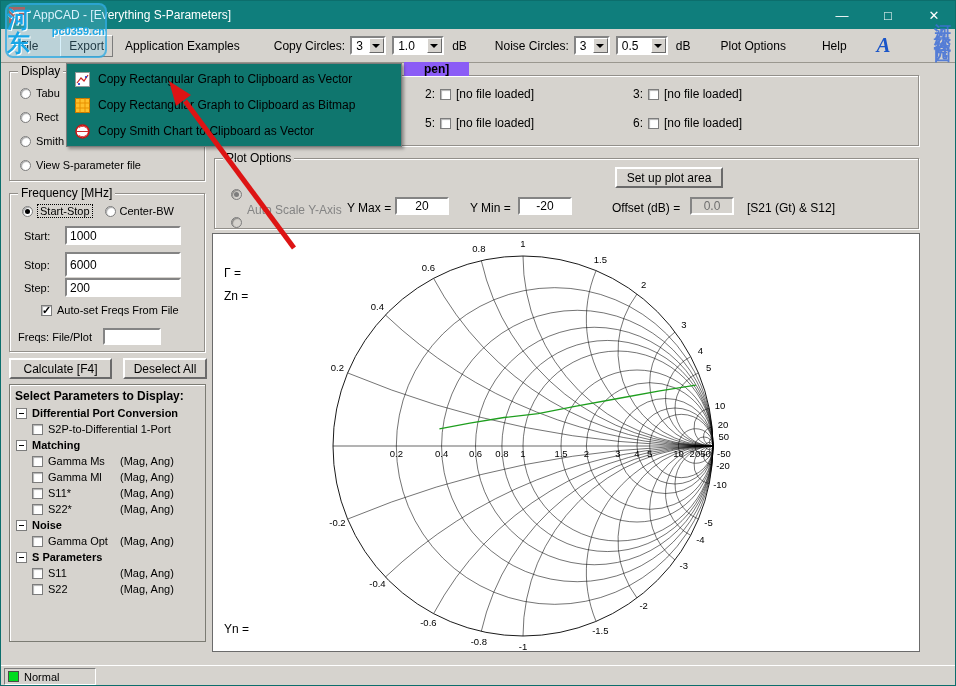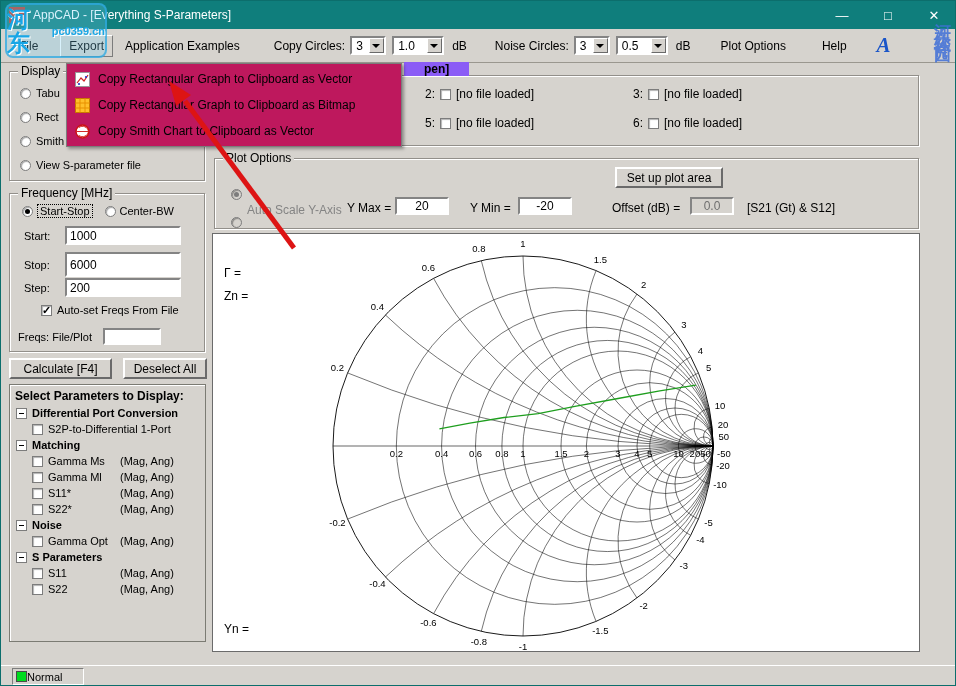--- a/index.html
+++ b/index.html
@@ -25,21 +25,21 @@
   .menubar{position:absolute;left:0;top:28px;width:956px;height:34px;background:#d6d3ce;border-bottom:1px solid #9a978f;display:flex;align-items:center;font-size:12px;}
   .menu-item{padding:3px 8px;}
   .menu-item.active{border:1px solid;border-color:#fff #7c7c7c #7c7c7c #fff;}
   .combo{display:inline-flex;align-items:center;height:19px;background:#fff;border:2px solid;border-color:#848484 #fff #fff #848484;}
   .combo-val{flex:1;padding-left:4px;font-size:12px;}
   .combo-arrow{width:15px;align-self:stretch;background:#d6d3ce;border:1px solid;border-color:#fff #6a6a6a #6a6a6a #fff;position:relative;flex:none;}
   .combo-arrow::after{content:"";position:absolute;left:2px;top:5px;border:4px solid transparent;border-top-color:#000;}
   .brand{font-size:21px;font-weight:bold;font-style:italic;color:#1a55c8;font-family:"Liberation Serif",serif;}
 
   
-  .dropdown{position:absolute;left:65px;top:62px;width:336px;background:#be185d;border:1px solid #7c7c7c;box-shadow:2px 2px 3px rgba(0,0,0,.35);padding:2px;z-index:50;}
+  .dropdown{position:absolute;left:65px;top:62px;width:336px;background:#0f766e;border:1px solid #7c7c7c;box-shadow:2px 2px 3px rgba(0,0,0,.35);padding:2px;z-index:50;}
   .dd-item{display:flex;align-items:center;gap:8px;height:26px;padding:0 6px;font-size:12px;white-space:nowrap;}
   .dd-icon{width:15px;height:15px;flex:none;}
 
   
   .groupbox{position:absolute;border:1px solid #928f8a;box-shadow:1px 1px 0 #ffffff, inset 1px 1px 0 #ffffff;}
   .legend{position:absolute;top:-7px;left:8px;background:#d6d3ce;padding:0 3px;font-size:12px;line-height:13px;white-space:nowrap;}
 
   
   .radio{width:11px;height:11px;border-radius:50%;background:#fff;border:1px solid #7c7c7c;box-shadow:inset 1px 1px 1px rgba(0,0,0,.35);position:relative;flex:none;}
   .radio.checked::after{content:"";position:absolute;left:2px;top:2px;width:5px;height:5px;border-radius:50%;background:#000;}
@@ -55,21 +55,21 @@
   .focus-dotted{border:1px dotted #000;padding:0 2px;}
   .suffix{position:absolute;left:88px;}
 
   
   .chart-panel{position:absolute;left:211px;top:232px;width:708px;height:419px;background:#fff;border:1px solid #6b6b6b;}
   .chart-label{position:absolute;font-size:12px;color:#000;}
   svg text{font-family:"Liberation Sans",sans-serif;fill:#000;}
 
   
   .statusbar{position:absolute;left:0;top:664px;width:956px;height:22px;background:#d6d3ce;border-top:1px solid #fff;}
-  .status-cell{position:absolute;left:3px;top:2px;width:72px;height:17px;border:1px solid;border-color:#7c7c7c #fff #fff #7c7c7c;display:flex;align-items:center;padding:0 3px;font-size:11px;margin-left:8px;}
+  .status-cell{position:absolute;left:3px;top:2px;width:92px;height:17px;border:1px solid;border-color:#7c7c7c #fff #fff #7c7c7c;display:flex;align-items:center;gap:5px;padding:0 3px;font-size:11px;}
   .status-swatch{width:11px;height:11px;background:#00db1f;border:1px solid #4a4a4a;flex:none;}
 
   
   .arrow-overlay{position:absolute;left:0;top:0;z-index:60;pointer-events:none;}
   .wm-logo{position:absolute;left:4px;top:2px;width:102px;height:55px;z-index:70;display:flex;flex-direction:row;align-items:center;justify-content:center;background:rgba(120,210,245,.28);border:2px solid rgba(44,170,226,.75);border-radius:8px;pointer-events:none;}
   .wm-logo-text{font-size:23px;font-weight:bold;color:#18a6e6;letter-spacing:5px;line-height:24px;text-shadow:1px 1px 0 #fff;}
   .wm-logo-site{font-size:11px;font-weight:bold;color:#18a6e6;text-shadow:1px 1px 0 #fff;}
   .wm-side{position:absolute;right:1px;top:8px;z-index:70;writing-mode:vertical-rl;font-size:17px;font-weight:bold;color:#3f6fd8;opacity:.85;letter-spacing:6px;pointer-events:none;}
 </style>
 </head>

